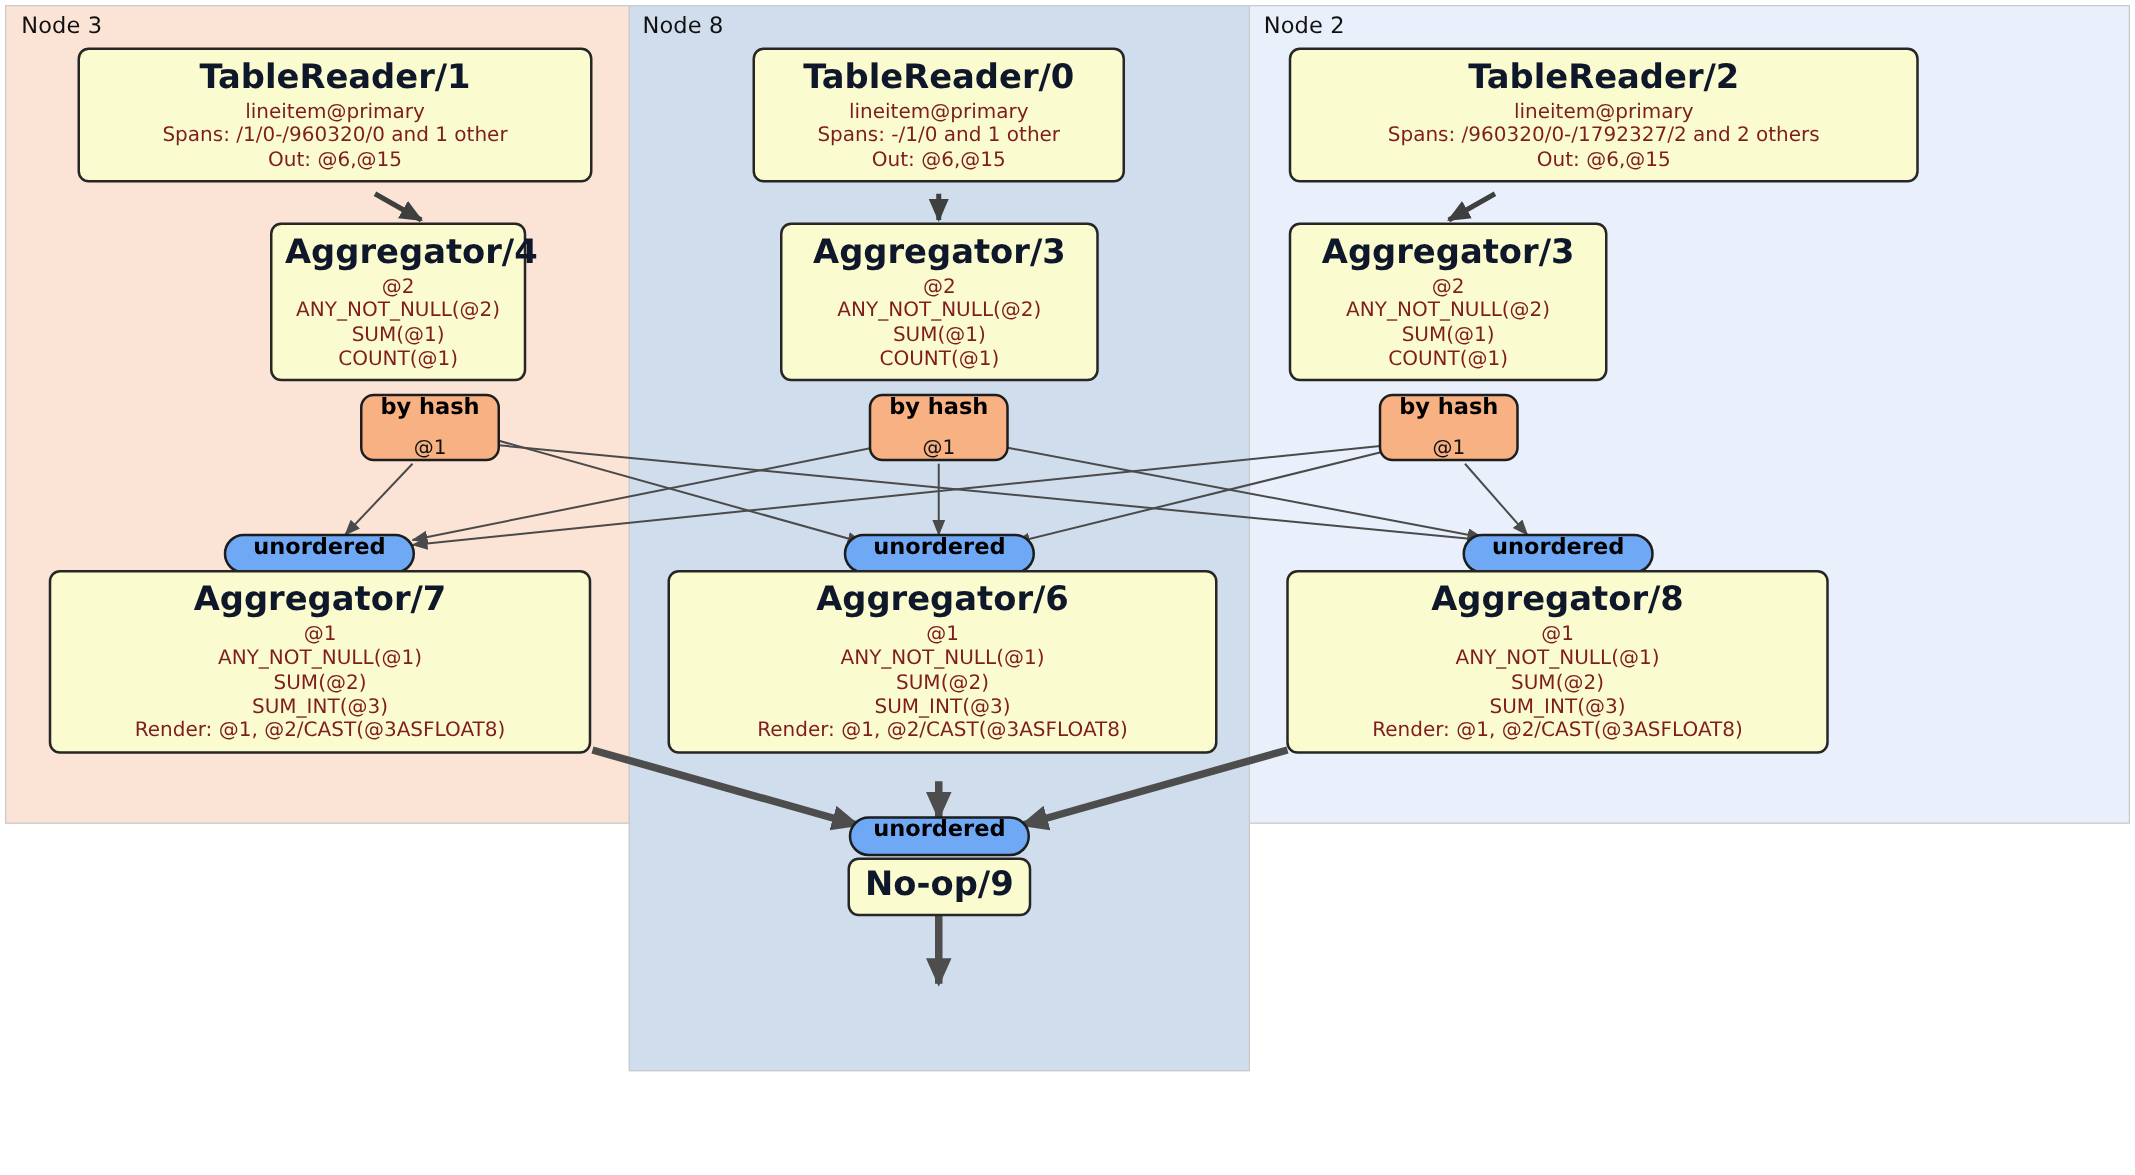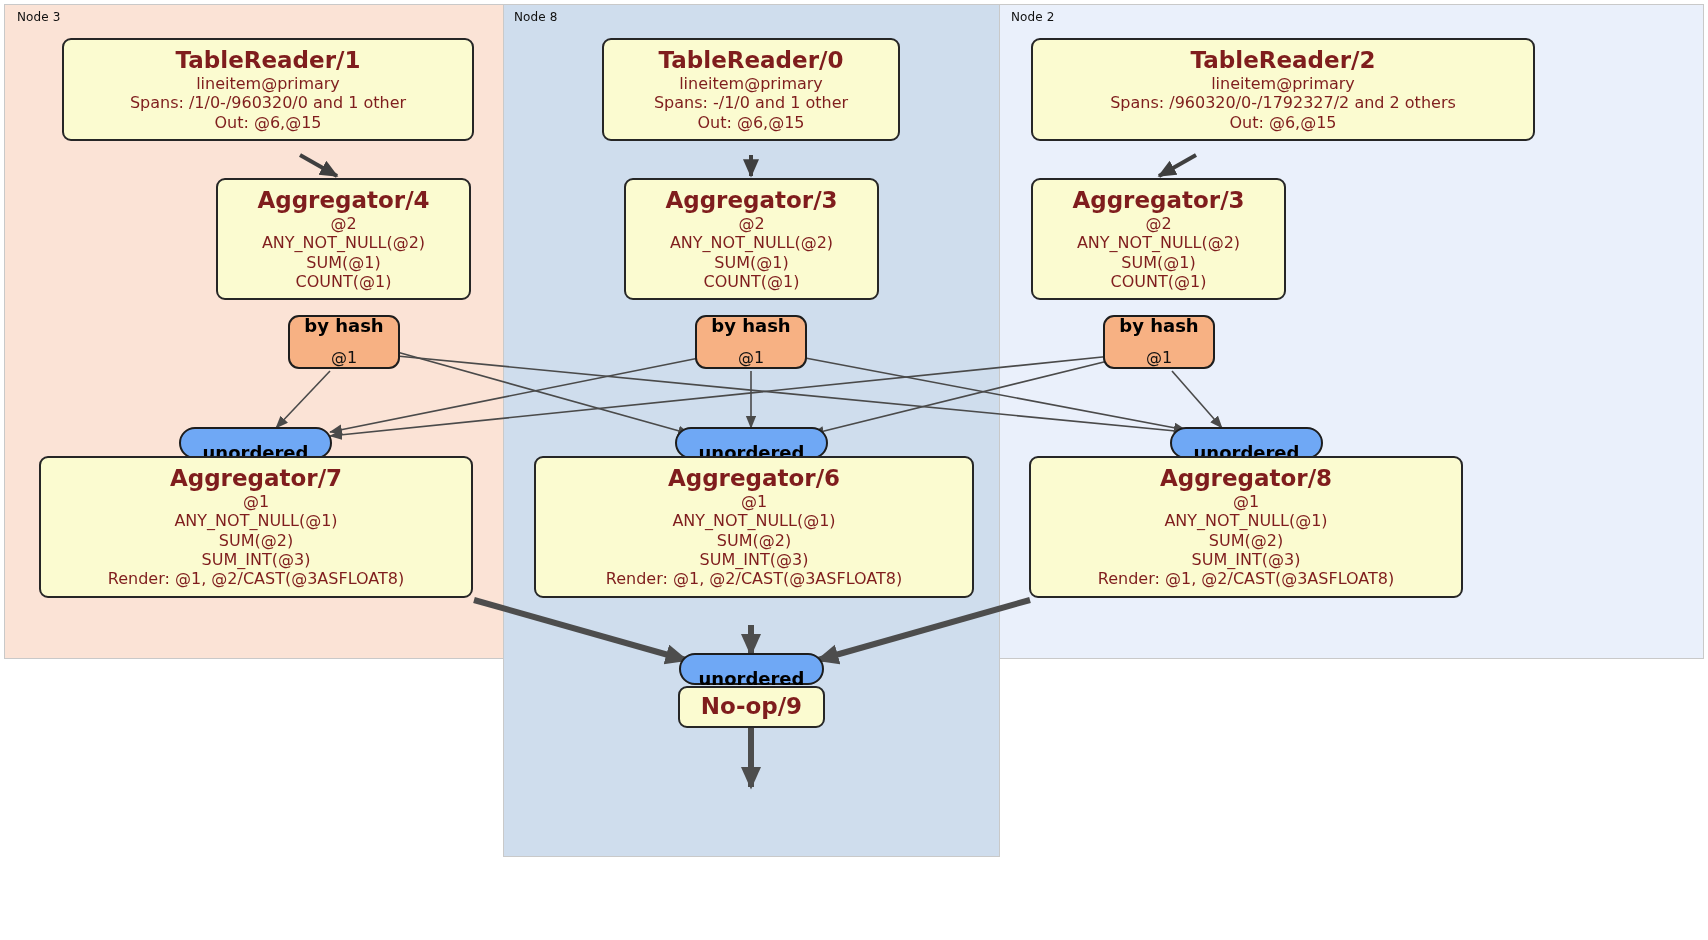--- a/index.html
+++ b/index.html
@@ -1,38 +1,38 @@
 <!DOCTYPE html>
 <html><head>
 <meta charset="utf-8">
 <style>
   html,body{margin:0;padding:0;background:#ffffff;}
   body{font-family:"DejaVu Sans","Liberation Sans",sans-serif;}
   #stage{position:relative;width:1708px;height:940px;overflow:hidden;background:#fff;}
 
   
   .node-panel{position:absolute;box-sizing:border-box;border:1px solid #c9c9c9;}
-  .node-label{position:absolute;font-size:12px;color:#111;letter-spacing:.1px;white-space:nowrap;}
+  .node-label{position:absolute;font-size:18px;color:#111;letter-spacing:.1px;white-space:nowrap;}
 
   
   .proc{position:absolute;box-sizing:border-box;background:#fbfbd0;border:2px solid #262626;
         border-radius:9px;text-align:center;padding:6px 10px 7px 10px;}
-  .proc .title{font-size:23px;font-weight:bold;color:#7f1d1d;line-height:1.22;white-space:nowrap;text-align:center;}
+  .proc .title{font-size:27px;font-weight:bold;color:#0f172a;line-height:1.22;white-space:nowrap;text-align:center;}
   .proc .line{font-size:16px;color:#7f1d1d;line-height:1.21;white-space:nowrap;}
 
   
   .badge{position:absolute;box-sizing:border-box;border:2px solid #1d1d1d;text-align:center;
          display:flex;flex-direction:column;align-items:center;justify-content:space-between;}
   .badge .b1{font-weight:bold;color:#000;white-space:nowrap;}
   .badge .b2{color:#111;white-space:nowrap;}
   .badge.hash{background:#f7b183;border-radius:11px;}
   .badge.hash .b1{font-size:18px;line-height:1.05;}
   .badge.hash .b2{font-size:16px;line-height:1.05;}
   .badge.unord{background:#6fa8f5;border-radius:18px;}
-  .badge.unord .b1{font-size:18px;line-height:1;margin-top:15px;}
+  .badge.unord .b1{font-size:18px;line-height:1;}
 
   
   svg.edges{position:absolute;left:0;top:0;width:1708px;height:940px;overflow:visible;}
   .e-thin{fill:none;stroke:#4a4a4a;stroke-width:1.6;}
   .e-med{fill:none;stroke:#3f3f3f;stroke-width:4;}
   .e-thick{fill:none;stroke:#4d4d4d;stroke-width:6;}
 </style>
 </head>
 <body>
 
@@ -85,21 +85,21 @@
     <path class="e-thick" marker-end="url(#ah-thick)" d="M 751,722 L 751,787"></path>
   </svg>
 
   <div class="proc" style="left:62px;top:38px;width:412px;">
     <div class="title">TableReader/1</div>
     <div class="line">lineitem@primary</div>
     <div class="line">Spans: /1/0-/960320/0 and 1 other</div>
     <div class="line">Out: @6,@15</div>
   </div>
 
-  <div class="proc" style="left:216px;top:178px;width:255px;">
+  <div class="proc" style="left:216px;top:178px;width:205px;">
     <div class="title">Aggregator/4</div>
     <div class="line">@2</div>
     <div class="line">ANY_NOT_NULL(@2)</div>
     <div class="line">SUM(@1)</div>
     <div class="line">COUNT(@1)</div>
   </div>
 
   <div class="badge hash" style="left:288px;top:315px;width:112px;height:54px;">
     <div class="b1">by hash</div>
     <div class="b2">@1</div>

